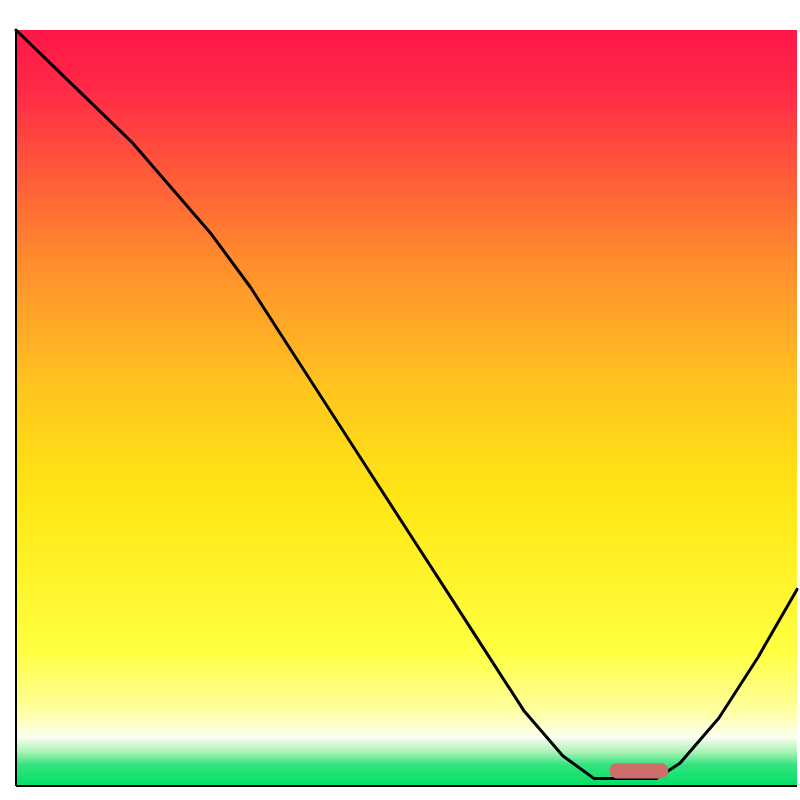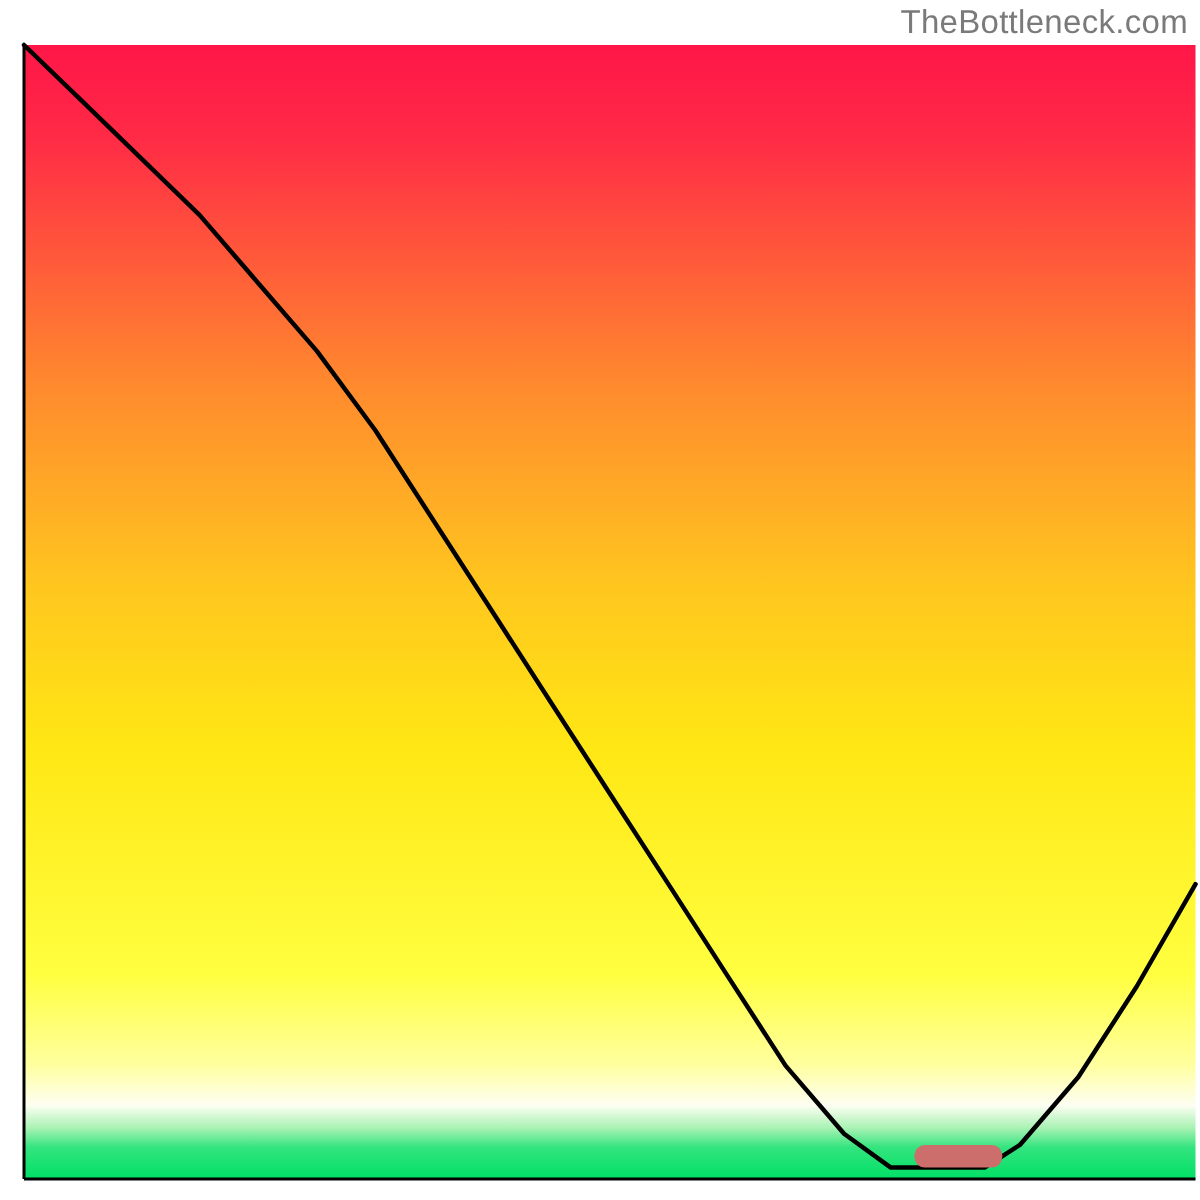--- a/index.html
+++ b/index.html
@@ -52,14 +52,13 @@
 
   <line x1="16" y1="786" x2="797" y2="786" stroke="#000000" stroke-width="2"></line>
 
   <line x1="16" y1="30" x2="16" y2="786" stroke="#000000" stroke-width="2"></line>
 
   <path id="main-curve" fill="none" stroke="#000000" stroke-width="3" stroke-linejoin="round" stroke-linecap="round" d="M16.0 30.0 L55.1 67.8 L94.1 105.6 L133.1 143.4 L172.2 188.8 L211.3 234.1 L250.3 287.0 L289.3 347.5 L328.4 408.0 L367.4 468.5 L406.5 529.0 L445.6 589.4 L484.6 649.9 L523.7 710.4 L562.7 755.8 L593.9 778.4 L625.2 778.4 L640.8 778.4 L656.4 778.4 L679.9 763.3 L718.9 718.0 L757.9 657.5 L797.0 589.4"></path>
 
   <rect id="marker-bar" rx="7" ry="7" fill="#cc6f6c" x="609.6" width="58.6" y="763.3" height="15.1"></rect>
 </svg>
 
-<div class="watermark">TheBottleneck.com</div>
 </div>
 
 </body></html>

